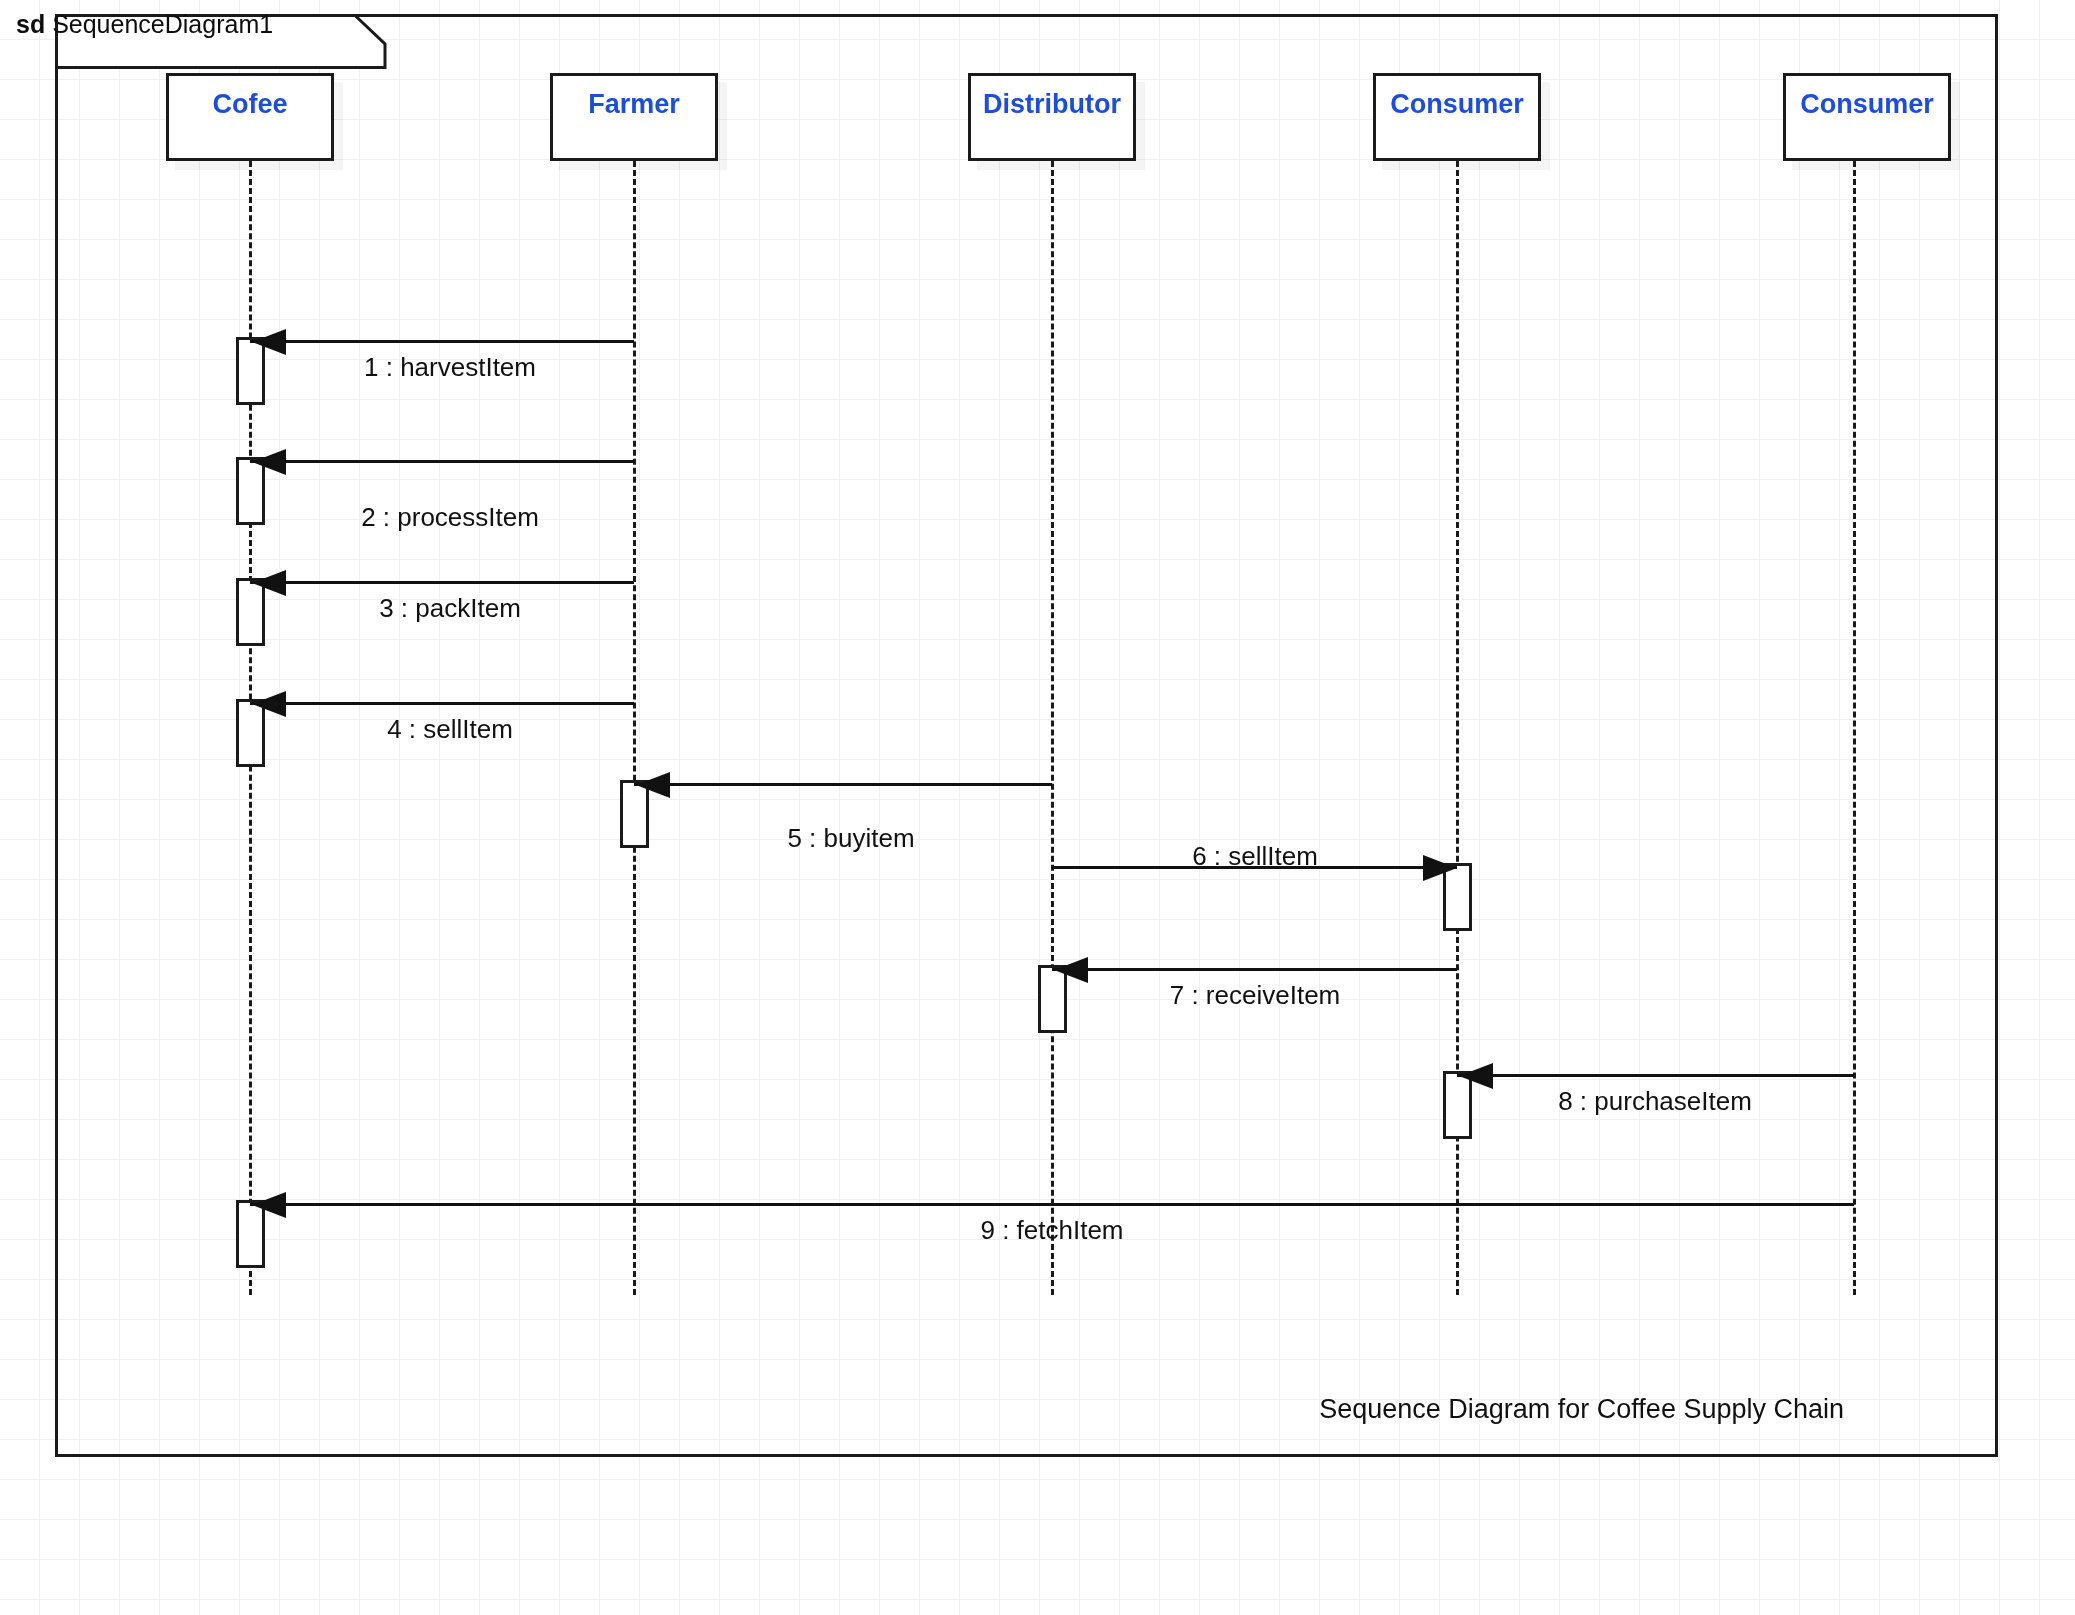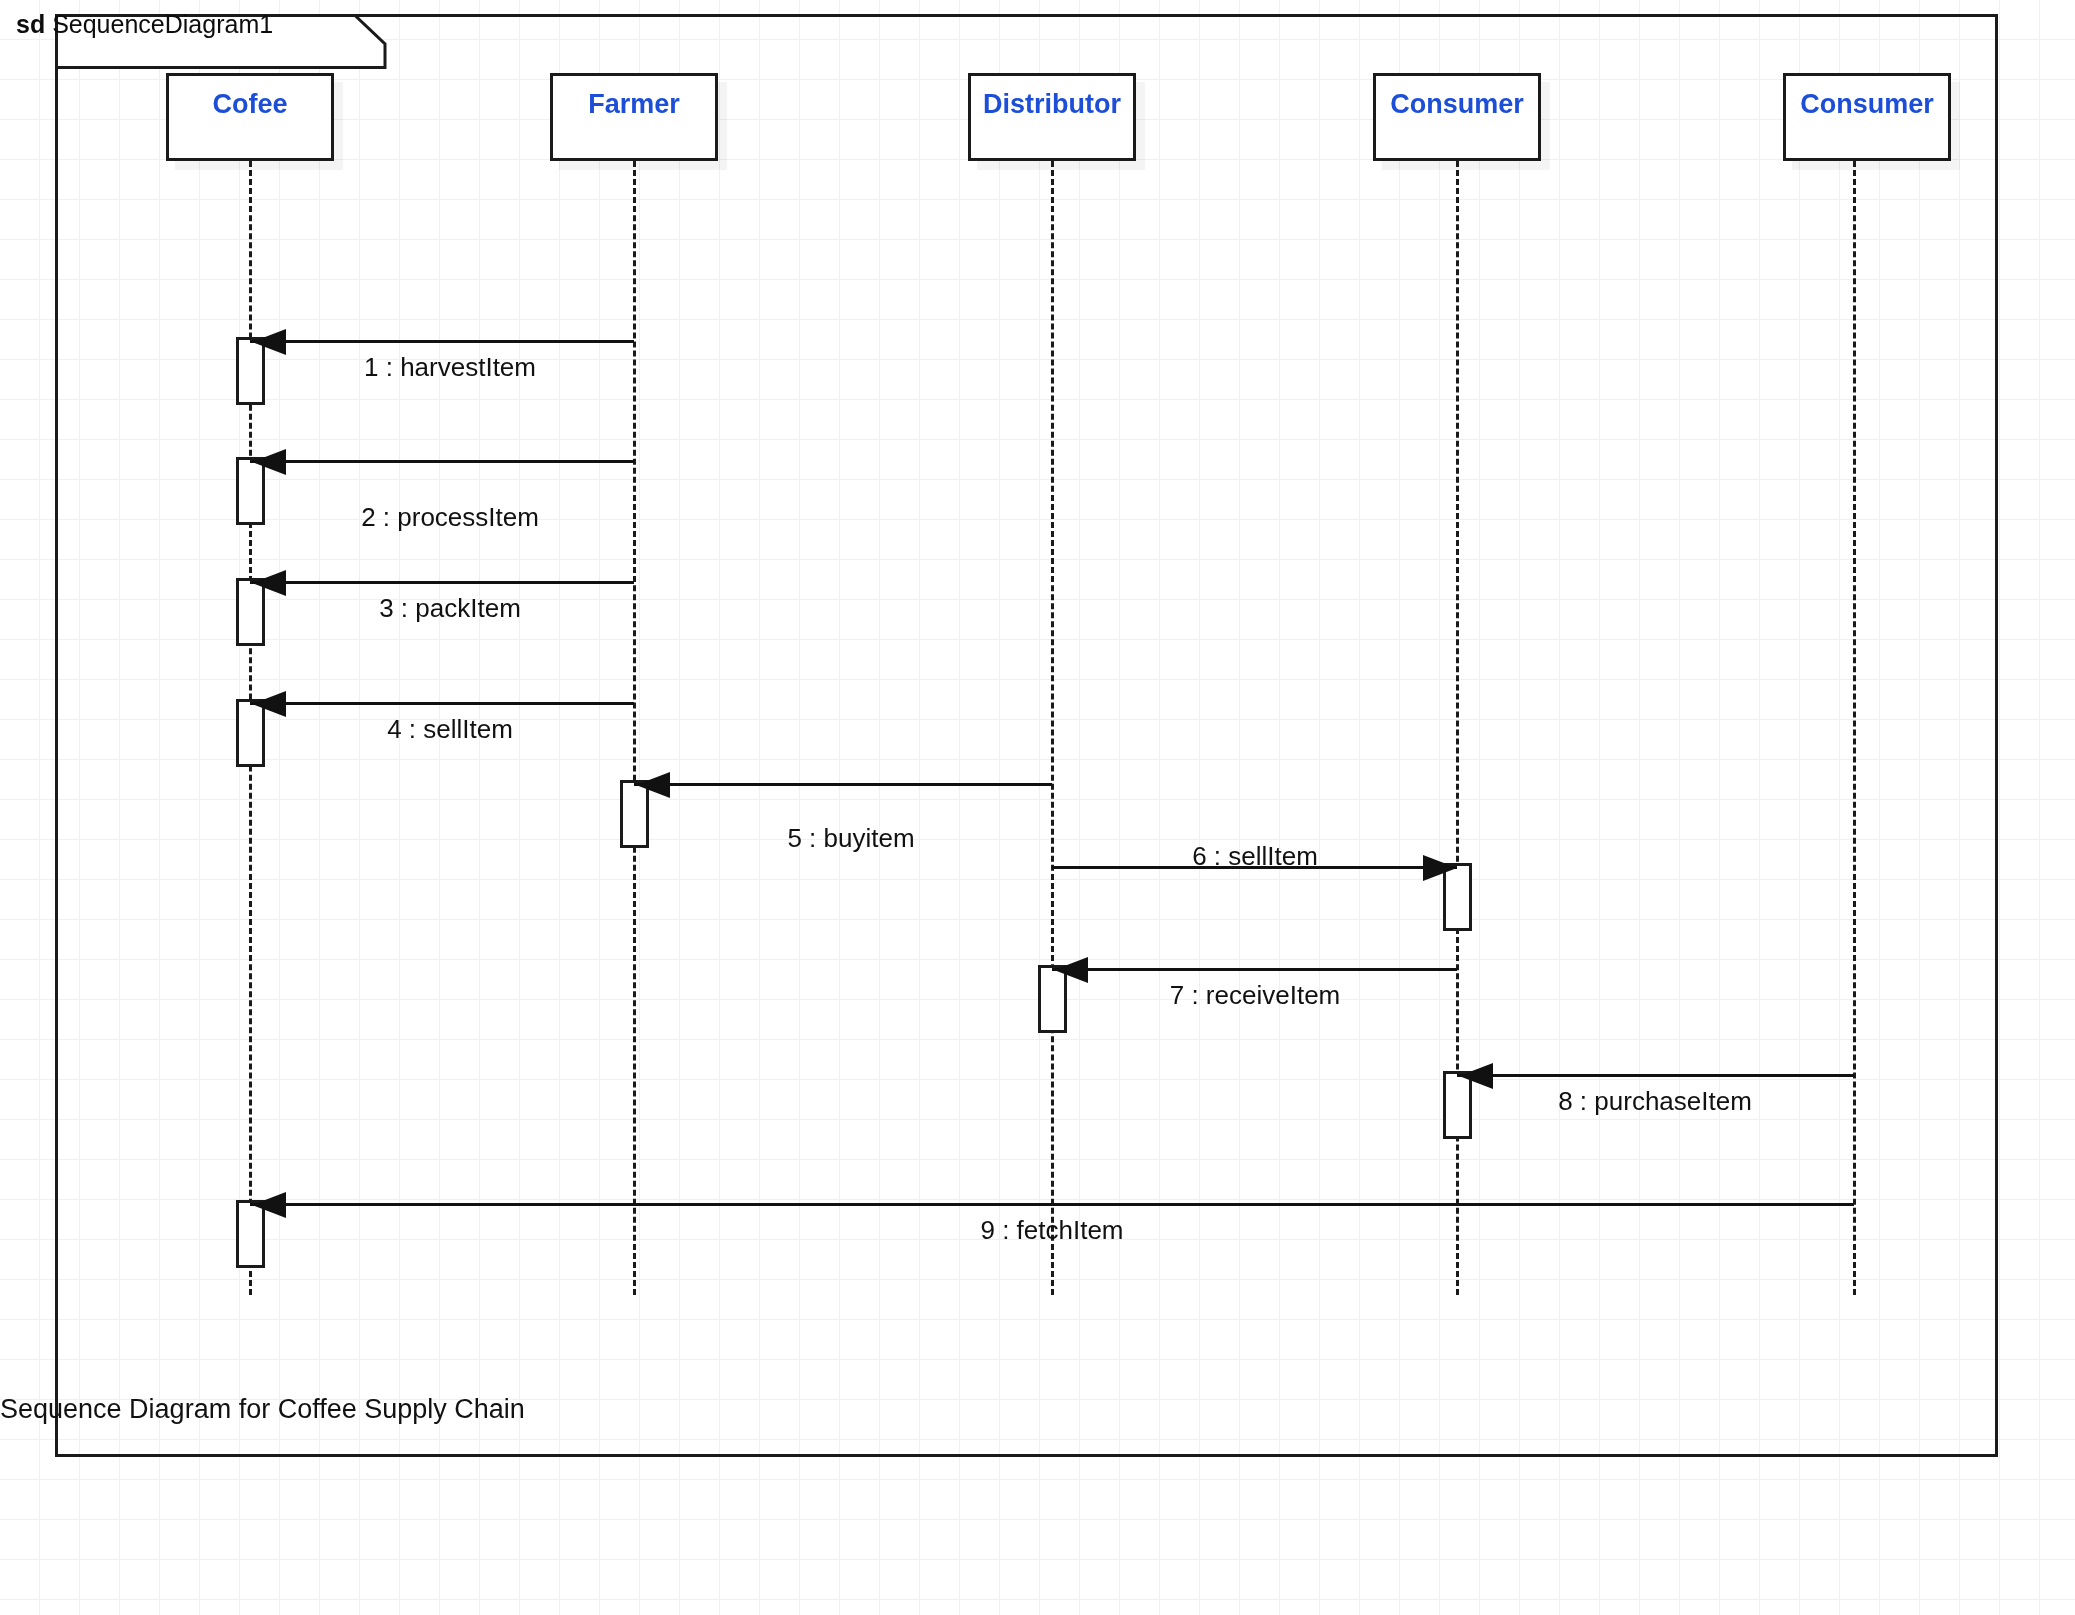--- a/index.html
+++ b/index.html
@@ -112,21 +112,21 @@
     line-height: 30px;
     transform: translateX(-50%);
   }
 
   
   #caption {
     position: absolute;
     top: 1393px;
     left: 0;
     width: 1844px;
-    text-align: left;
+    text-align: right;
     font-size: 27px;
     color: #111111;
     line-height: 32px;
   }
 </style>
 </head>
 <body>
 
 <div id="canvas">
 

